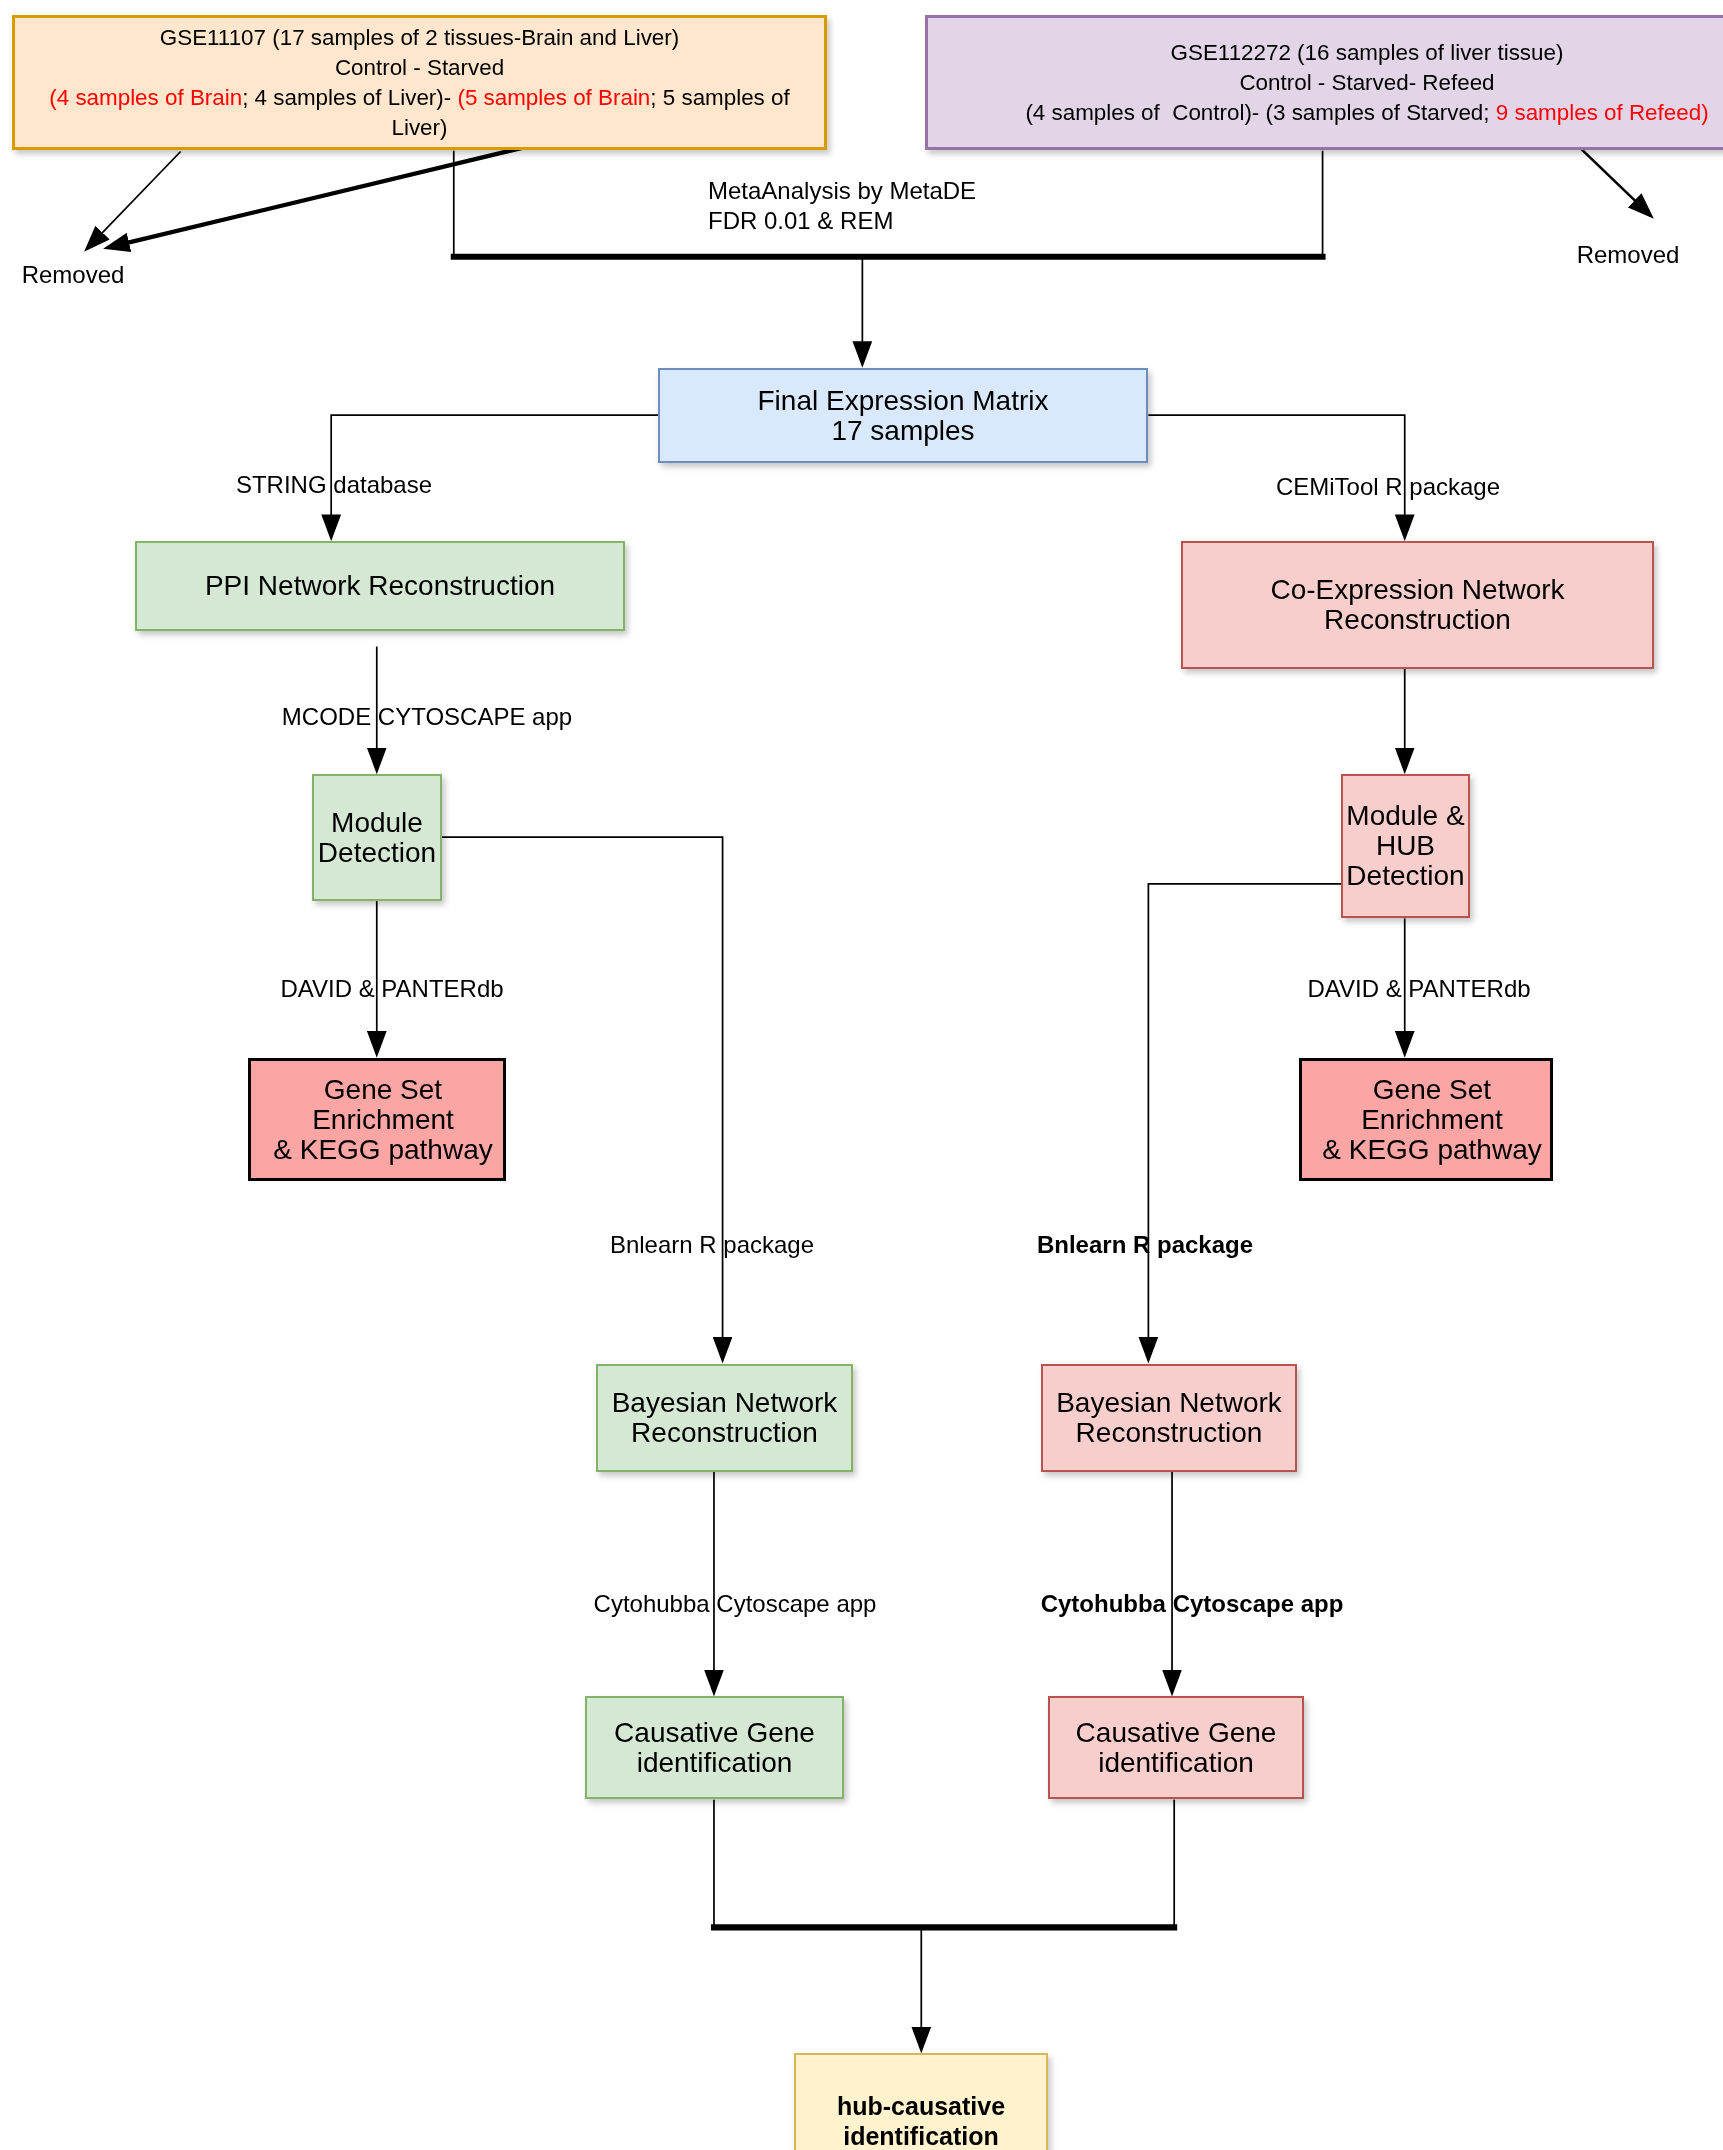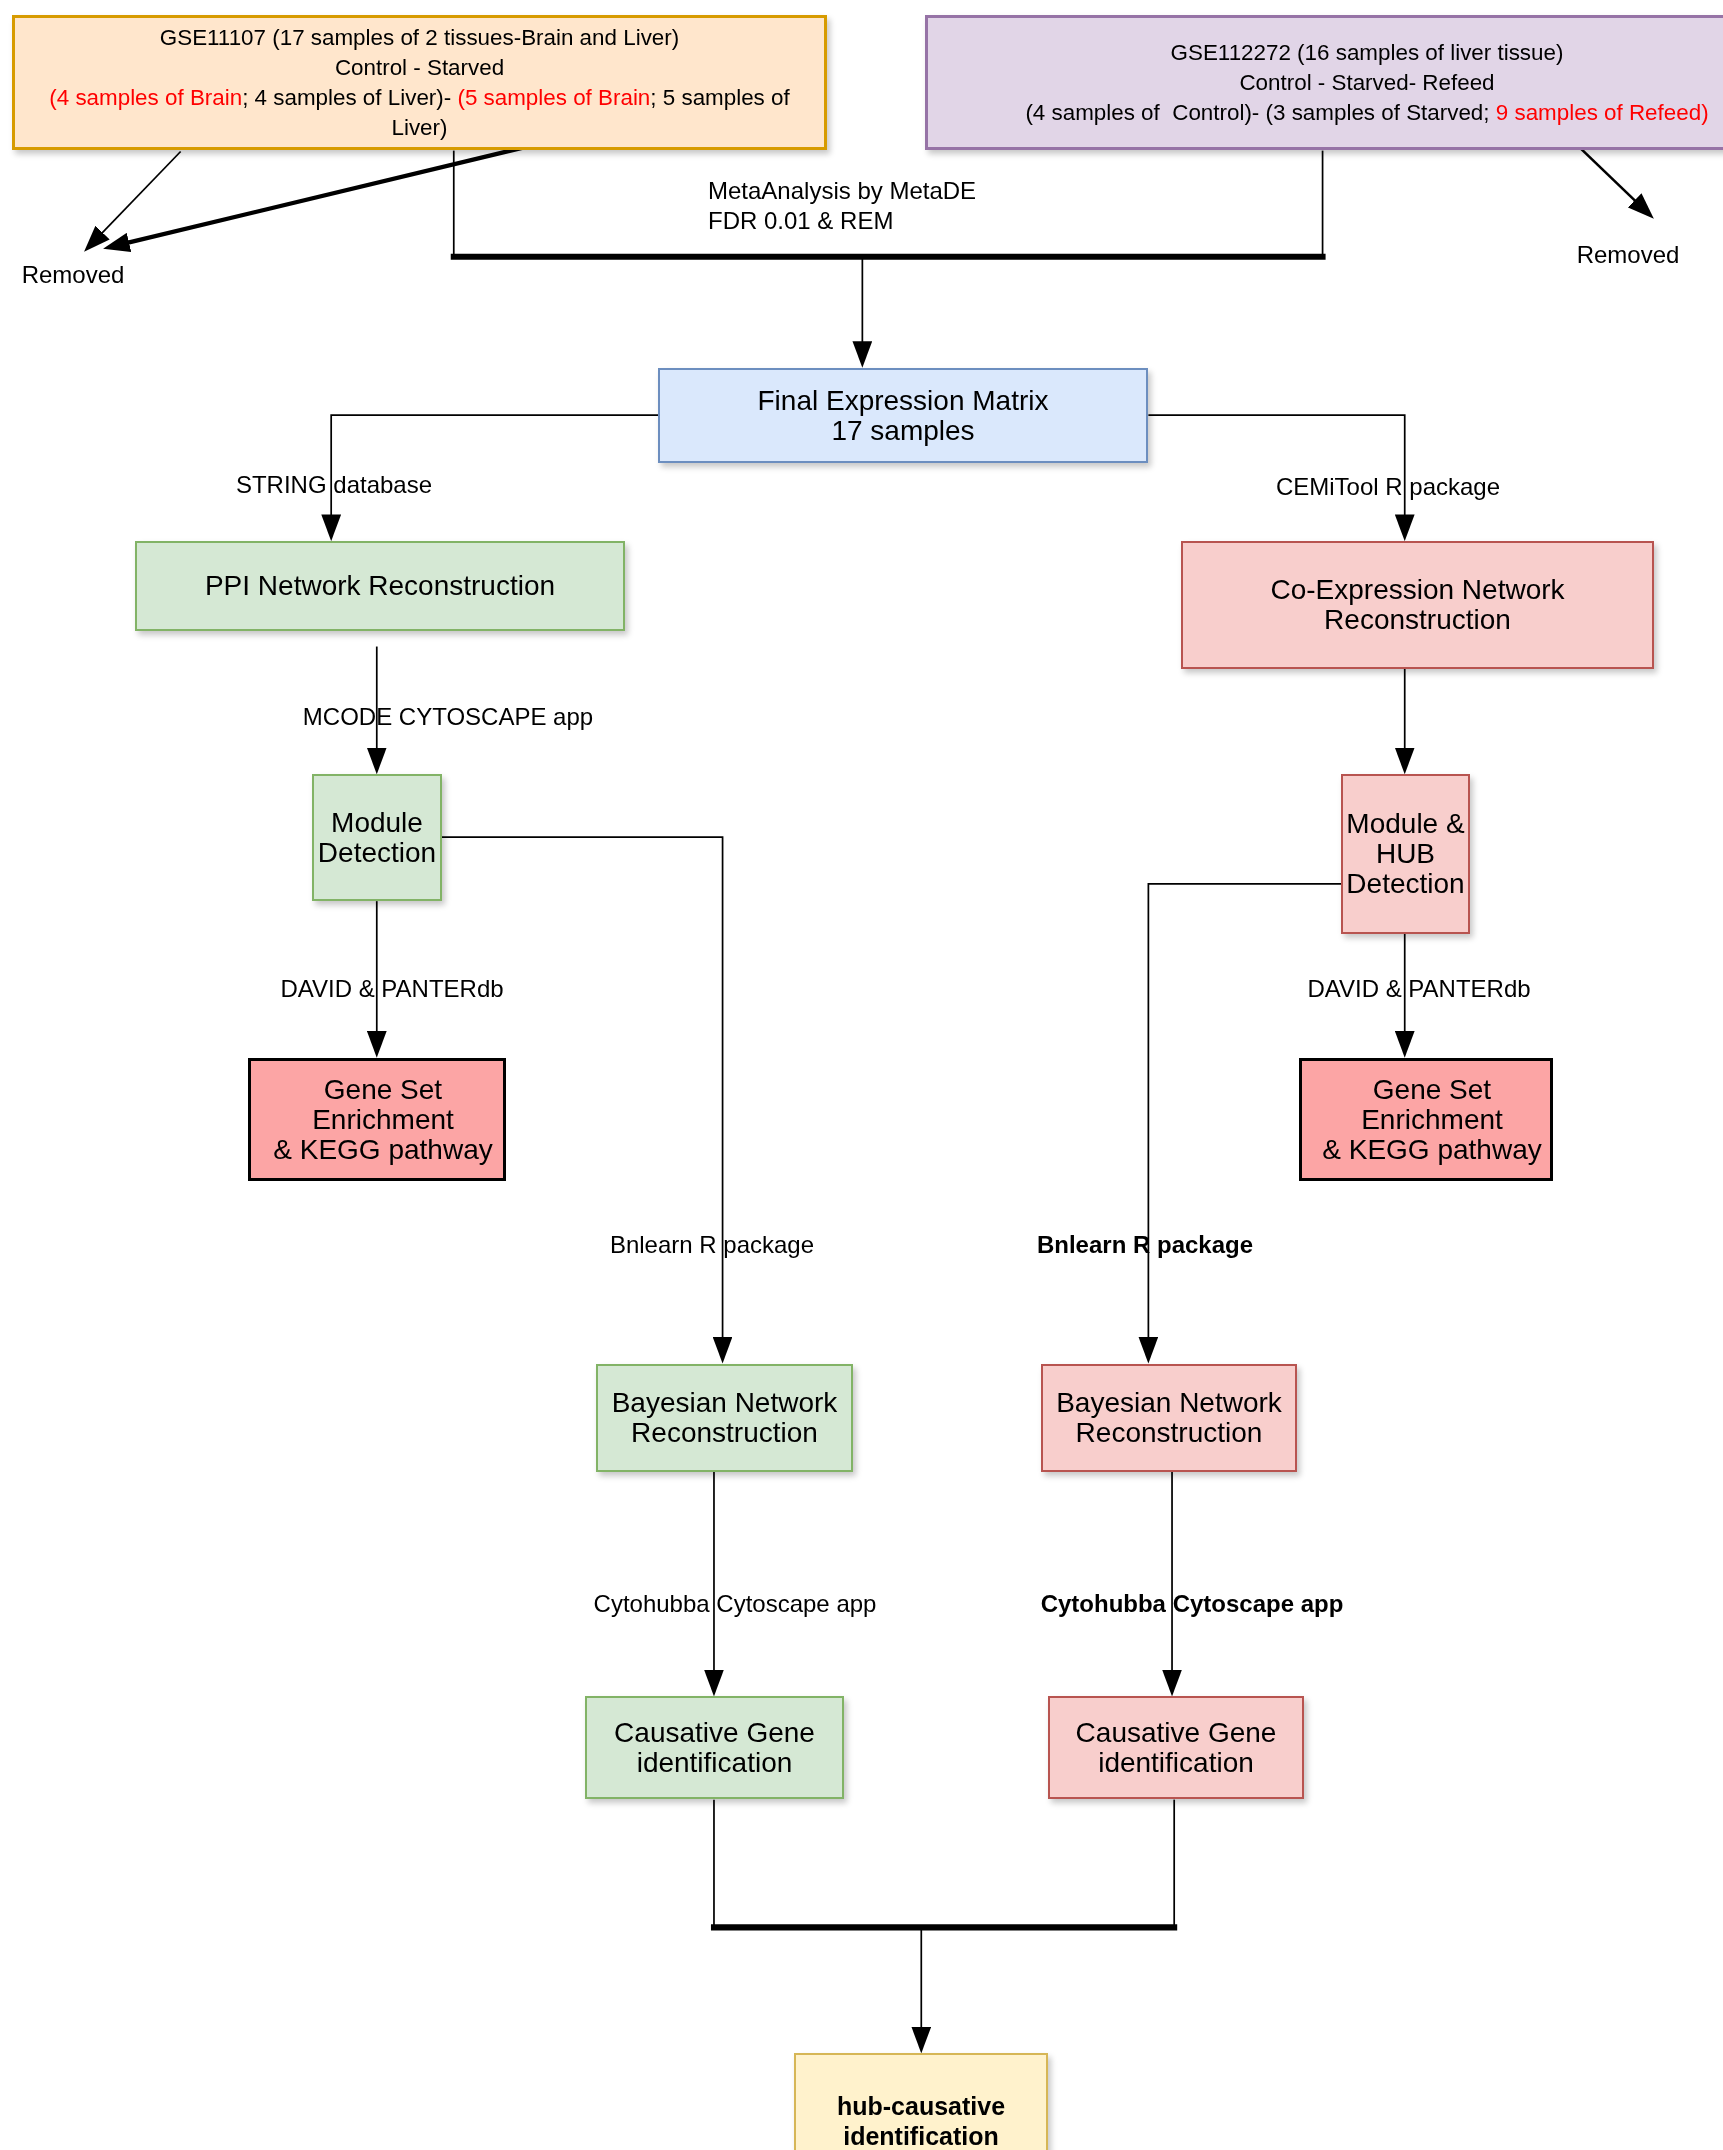--- a/index.html
+++ b/index.html
@@ -128,21 +128,21 @@
 
   <div class="box green shadowed" style="left:585px;top:1696px;width:259px;height:103px;">
     <div class="lbl">Causative Gene
 identification</div>
   </div>
 
   <div class="box pink shadowed" style="left:1181px;top:541px;width:473px;height:128px;">
     <div class="lbl">Co-Expression Network Reconstruction</div>
   </div>
 
-  <div class="box pink shadowed" style="left:1341px;top:774px;width:129px;height:160px;">
+  <div class="box pink shadowed" style="left:1341px;top:774px;width:129px;height:144px;">
     <div class="lbl">Module &amp;
 HUB
 Detection</div>
   </div>
 
   <div class="box white" style="left:1299px;top:1058px;width:254px;height:123px;">
     <div class="lbl">Gene Set Enrichment
 &amp; KEGG pathway</div>
   </div>
 
@@ -158,21 +158,21 @@
 
   <div class="box yellow shadowed" style="left:794px;top:2053px;width:254px;height:135px;">
     <div class="lbl">hub-causative
 identification</div>
   </div>
 
   <div class="edge-label left-align" style="left:708px;top:176px;">MetaAnalysis by MetaDE
 FDR 0.01 &amp; REM</div>
   <div class="edge-label" style="left:334px;top:485px;">STRING database</div>
   <div class="edge-label" style="left:1388px;top:487px;">CEMiTool R package</div>
-  <div class="edge-label" style="left:448px;top:717px;text-align:center;">MCODE CYTOSCAPE app</div>
+  <div class="edge-label" style="left:427px;top:717px;text-align:center;">MCODE CYTOSCAPE app</div>
   <div class="edge-label" style="left:392px;top:989px;">DAVID &amp; PANTERdb</div>
   <div class="edge-label" style="left:1419px;top:989px;">DAVID &amp; PANTERdb</div>
   <div class="edge-label" style="left:712px;top:1245px;">Bnlearn R package</div>
   <div class="edge-label bold" style="left:1145px;top:1245px;">Bnlearn R package</div>
   <div class="edge-label" style="left:735px;top:1604px;">Cytohubba Cytoscape app</div>
   <div class="edge-label bold" style="left:1192px;top:1604px;">Cytohubba Cytoscape app</div>
   <div class="edge-label" style="left:73px;top:275px;">Removed</div>
   <div class="edge-label" style="left:1628px;top:255px;">Removed</div>
 
 </div>

